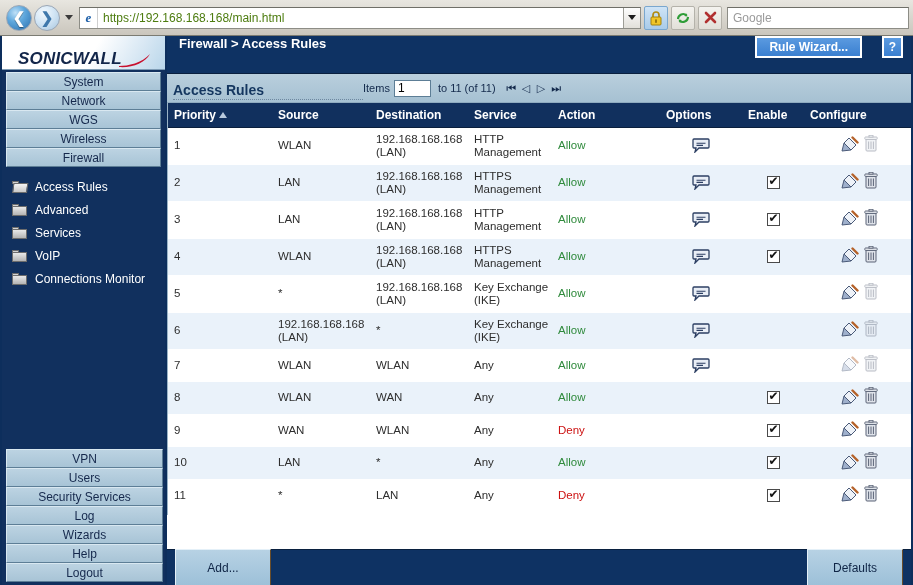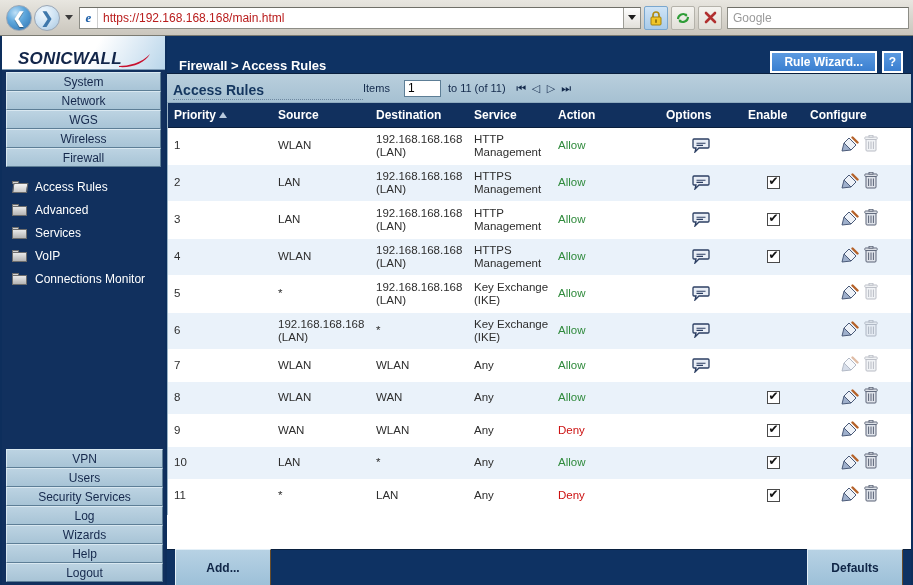--- a/index.html
+++ b/index.html
@@ -48,21 +48,21 @@
     border: 1px solid #8d8d86; border-top-color:#6f6f68;
     display: flex; align-items: center; min-width: 0;
   }
   #fav-icon {
     width: 18px; height: 20px; flex: none; display:flex; align-items:center; justify-content:center;
     font-style: italic; font-weight: bold; font-size: 13px; color: #1d5fa8;
     font-family: "Liberation Serif", serif;
     border-right: 1px solid #cfcfcf;
   }
   #url-text {
-    flex: 1 1 auto; font-size: 12px; color: #b91c1c; padding-left: 5px;
+    flex: 1 1 auto; font-size: 12px; color: #4d7c0f; padding-left: 5px;
     white-space: nowrap; overflow: hidden;
   }
   #url-drop {
     width: 17px; height: 20px; flex: none;
     background: linear-gradient(to bottom,#fdfdfd,#e2e0da);
     border-left: 1px solid #9d9d96;
     display: flex; align-items: center; justify-content: center;
   }
   #url-drop .tri {
     width: 0; height: 0; border-left: 4px solid transparent; border-right: 4px solid transparent;
@@ -142,22 +142,23 @@
     padding: 0 4px 3px 4px;
   }
 
   
   #main {
     position: absolute; left: 165px; top: 0; right: 0; height: 549px;
     background: #ffffff;
   }
   #titlebar {
     height: 38px; background: #0e3263;
-    display: flex; align-items: flex-end; padding: 0 8px 0 12px;
+    display: flex; align-items: flex-start; padding: 0 8px 0 12px;
     border-bottom: 1px solid #09203f;
+    gap: 15px;
   }
   #breadcrumb {
     color: #ffffff; font-size: 13px; font-weight: bold; flex: 1 1 auto;
   }
   #rule-wizard-btn {
     height: 22px; padding: 0 12px;
     background: linear-gradient(to bottom,#5b9ae0,#3a7fd0);
     border: 2px solid #ffffff;
     color: #ffffff; font-size: 12px; font-weight: bold;
     display: flex; align-items: center; cursor: default;
@@ -173,21 +174,21 @@
     height: 29px; background: linear-gradient(to bottom,#b9cfdd,#a6c1d2);
     display: flex; align-items: center; padding: 0 10px 0 6px;
     border-bottom: 1px solid #8fabbf;
   }
   #section-title {
     font-size: 14px; font-weight: bold; color: #14365f; flex: 1 1 auto;
     border-bottom: 1px dotted #6e88a0; align-self: flex-end;
     margin-bottom: 2px; padding-bottom: 1px; max-width: 190px;
   }
   #pager { display: flex; align-items: center; font-size: 11px; color: #13294b; }
-  #pager .lbl { margin-right: 14px; }
+  #pager .lbl { margin-right: 4px; }
   #items-input {
     width: 37px; height: 17px; background: #fff; border: 1px solid #5d7e96;
     font-size: 12px; color: #000; padding-left: 3px; line-height: 15px;
   }
   #pager .mid { margin: 0 7px; }
   .pgbtn {
     width: 13px; height: 14px; margin-left: 2px;
     display: flex; align-items: center; justify-content: center;
     font-size: 11px; color: #13294b; cursor: default;
   }
@@ -245,21 +246,21 @@
     background: #0e3263;
     display: flex; align-items: center; padding: 0 8px;
     border-top: 1px solid #09203f;
   }
   .footbtn {
     height: 38px; min-width: 96px; padding: 12px 10px;
     background: linear-gradient(to bottom,#b7d2e4,#9cc0d8);
     border: 1px solid #6a4d2a;
     border-top-color: #e4f0f8; border-left-color: #e4f0f8;
     color: #0f2546; font-size: 12px;
-    display: flex; align-items: center; justify-content: center; cursor: default; font-weight: bold;
+    display: flex; align-items: center; justify-content: center; cursor: default;
   }
   .spacer { flex: 1 1 auto; }
 </style>
 </head>
 <body>
 
 <div id="browser-bar">
   <div class="navbtn back">
       <span class="arr">❮</span>
     </div>

